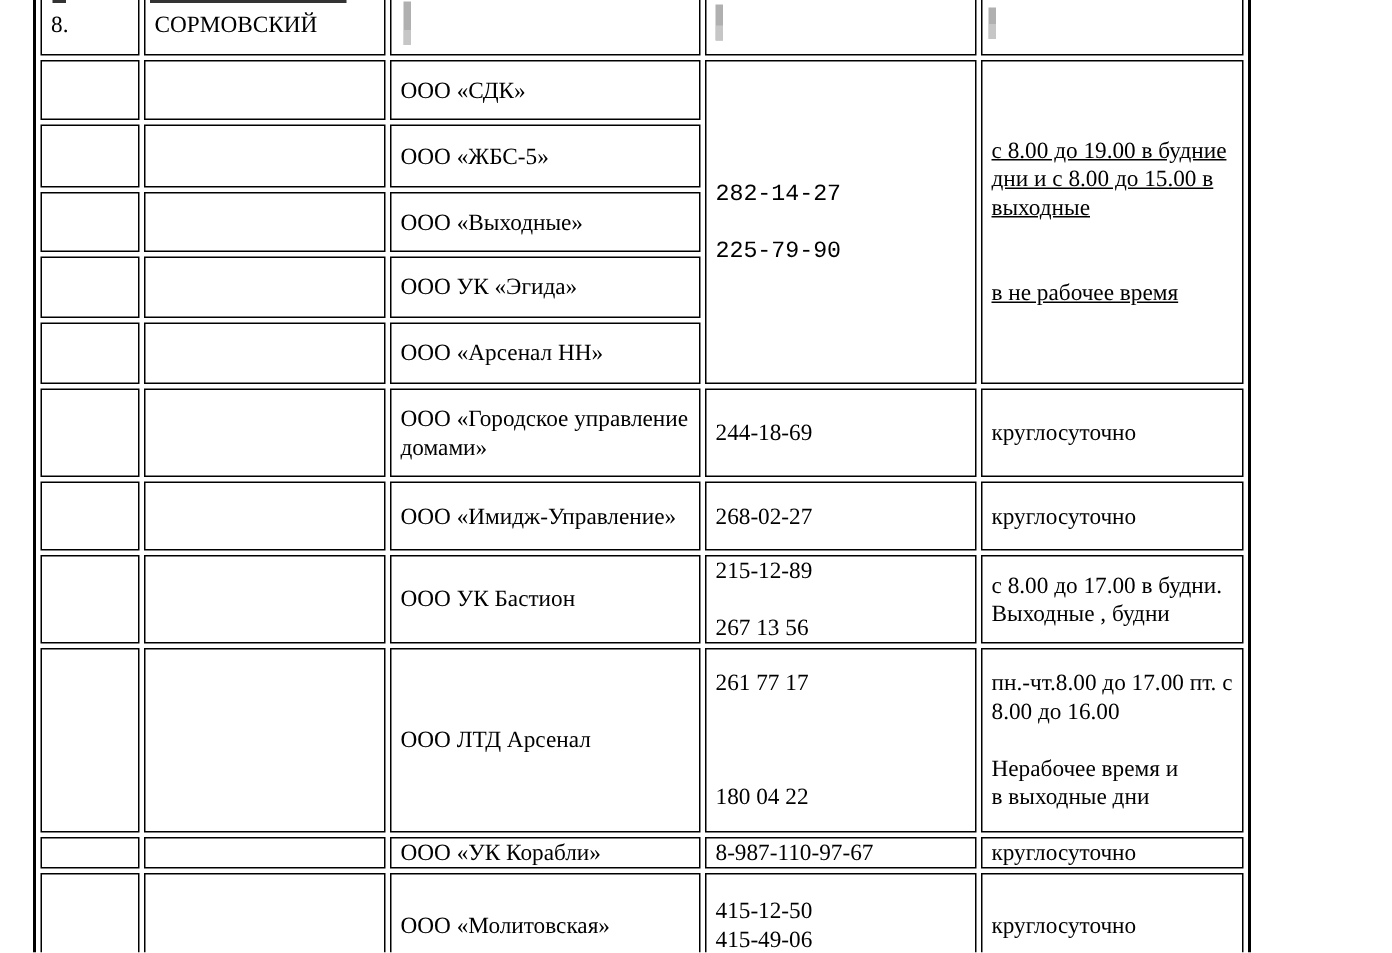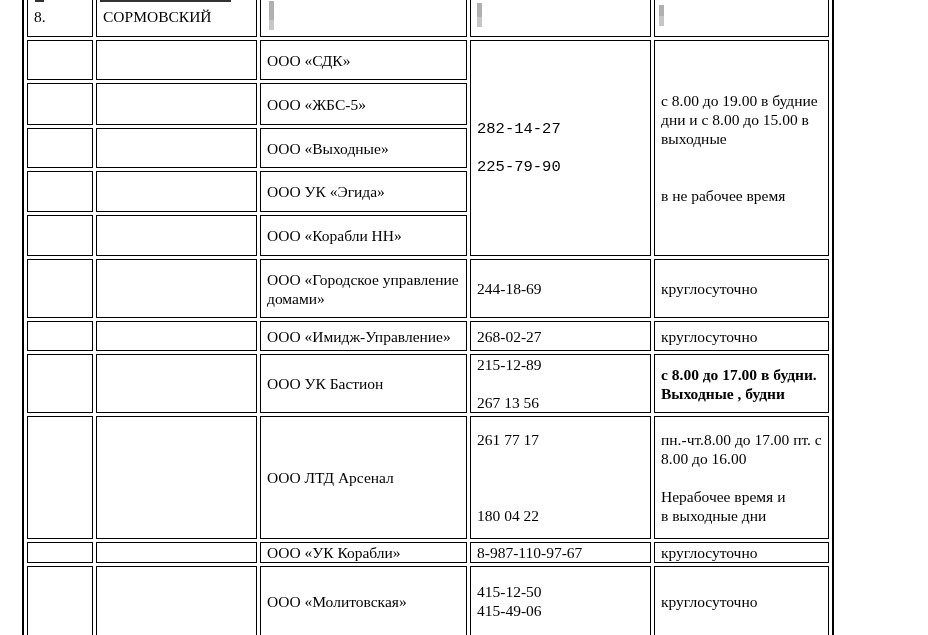--- a/index.html
+++ b/index.html
@@ -35,23 +35,23 @@
   
   .w1{width:66px}.w2{width:161px}.w3{width:207px}.w4{width:181px}.w5{width:175px}
   
   .c1{padding-left:5px}.c2{padding-left:3px}.c3{padding-left:10px}.c4{padding-left:8px}.c5{padding-left:5px}
   
   tr.rA td { vertical-align: bottom; padding-bottom: 10px; }
   
   td.top  { vertical-align: top; padding-top: 3px; }
   td.mid  { vertical-align: middle; }
   td.phones-merged { vertical-align: top; padding-top: 56px; line-height: 19px; font-family: Liberation Mono, monospace; }
-  td.hours-merged  { vertical-align: top; padding-top: 5px;  line-height: 20px; }
+  td.hours-merged  { vertical-align: top; padding-top: 5px;  line-height: 20px; text-decoration: underline; }
   td.lh20 { line-height: 20px; }
-  td.lh16 { line-height: 16px; font-weight: bold; }
+  td.lh16 { line-height: 16px; }
   td.lh19 { line-height: 19px; }
   td.tight-top { vertical-align: top; padding-top: 2px; line-height: 16px; }
   
   .gmark {
     position: absolute;
     width: 5px;
     background: #b0b0b0;
     box-shadow: inset 0 -10px 0 #c6c6c6;
   }
   .gm3 { left: 8px; top: 9px;  height: 29px; }
@@ -116,33 +116,33 @@
       <td class="c3 mid">ООО «Выходные»</td>
     </tr>
     <tr style="height:41px">
       <td class="c1"></td>
       <td class="c2"></td>
       <td class="c3 mid">ООО УК «Эгида»</td>
     </tr>
     <tr style="height:41px">
       <td class="c1"></td>
       <td class="c2"></td>
-      <td class="c3 mid">ООО «Корабли НН»</td>
+      <td class="c3 mid">ООО «Арсенал НН»</td>
     </tr>
 
     <tr style="height:59px">
       <td class="c1"></td>
       <td class="c2"></td>
       <td class="c3 top lh20">ООО «Городское управление
 домами»</td>
       <td class="c4 mid">244-18-69</td>
       <td class="c5 mid">круглосуточно</td>
     </tr>
 
-    <tr style="height:30px">
+    <tr style="height:46px">
       <td class="c1"></td>
       <td class="c2"></td>
       <td class="c3 mid">ООО «Имидж-Управление»</td>
       <td class="c4 mid">268-02-27</td>
       <td class="c5 top">круглосуточно</td>
     </tr>
 
     <tr style="height:59px">
       <td class="c1"></td>
       <td class="c2"></td>

